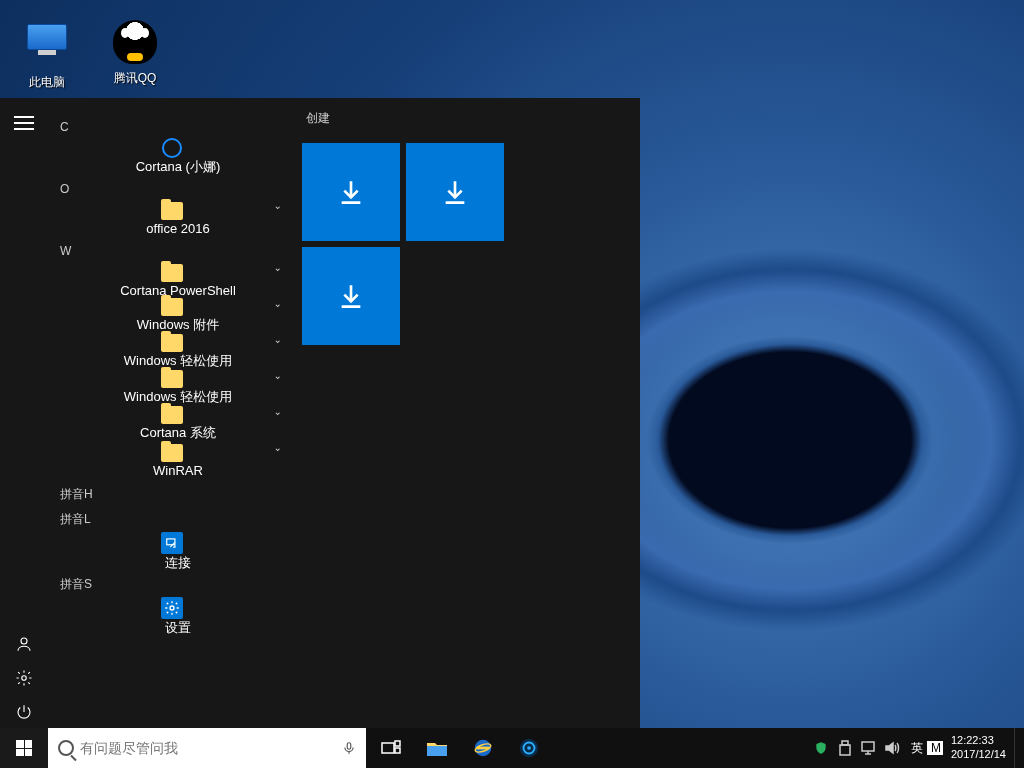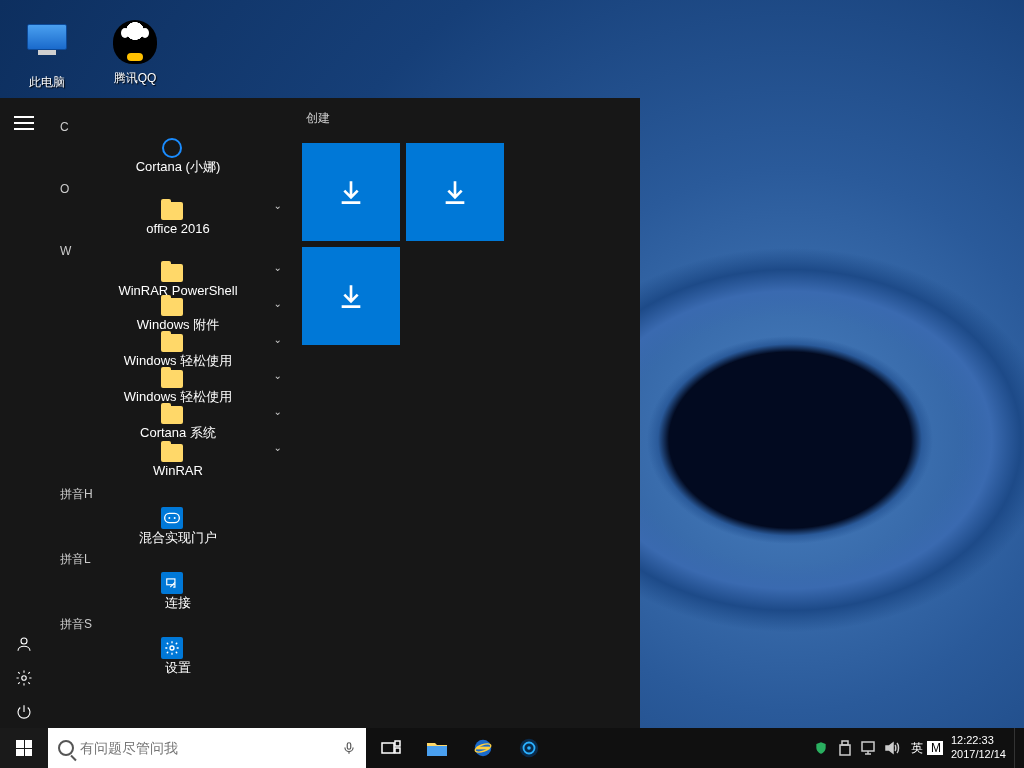--- a/index.html
+++ b/index.html
@@ -139,21 +139,21 @@
         </div>
       <span>office 2016</span>
       <span class="chev">⌄</span>
     </div>
 
     <div class="letter">W</div>
     <div class="app-item">
       <div class="app-icon">
           <div class="folder"></div>
         </div>
-      <span>WinRAR PowerShell</span>
+      <span>Cortana PowerShell</span>
       <span class="chev">⌄</span>
     </div>
     <div class="app-item">
       <div class="app-icon">
           <div class="folder"></div>
         </div>
       <span>Windows 附件</span>
       <span class="chev">⌄</span>
     </div>
     <div class="app-item">
@@ -179,32 +179,20 @@
     </div>
     <div class="app-item">
       <div class="app-icon">
           <div class="folder"></div>
         </div>
       <span>WinRAR</span>
       <span class="chev">⌄</span>
     </div>
 
     <div class="letter">拼音H</div>
-    <div class="app-item">
-      <div class="app-icon">
-        <div class="mr-icon">
-            <svg viewBox="0 0 24 16">
-              <rect x="1" y="1" width="22" height="14" rx="7" fill="none" stroke="#fff" stroke-width="2"></rect>
-              <circle cx="8" cy="8" r="1.5" fill="#fff"></circle>
-              <circle cx="16" cy="8" r="1.5" fill="#fff"></circle>
-            </svg>
-          </div>
-      </div>
-      <span>混合实现门户</span>
-    </div>
 
     <div class="letter">拼音L</div>
     <div class="app-item">
       <div class="app-icon">
         <div class="connect-icon">
             <svg width="14" height="14" viewBox="0 0 24 24" fill="none" stroke="#fff" stroke-width="2">
               <rect x="3" y="5" width="14" height="10"></rect>
               <path d="M9 19l8-8M14 19h3v-3"></path>
             </svg>
           </div>

